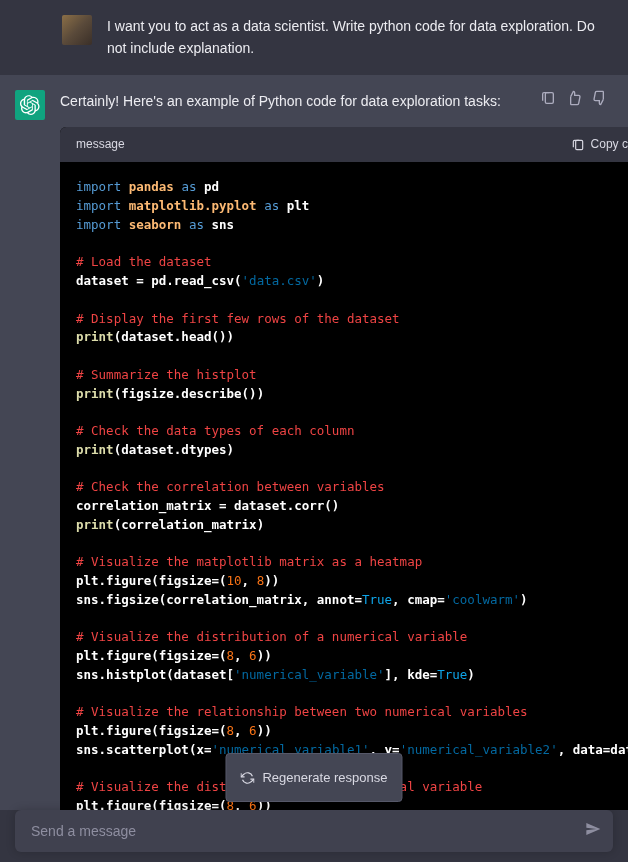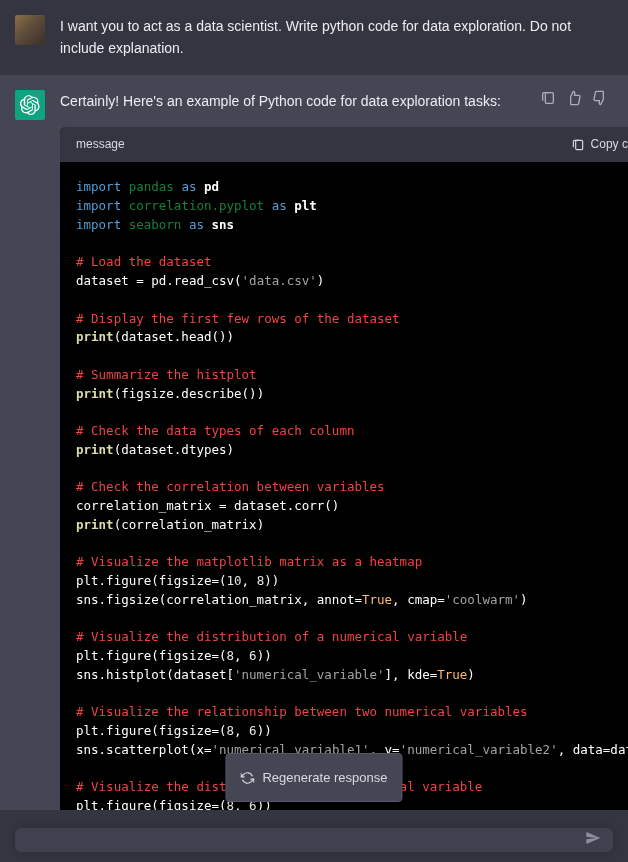--- a/index.html
+++ b/index.html
@@ -16,20 +16,21 @@
       height: 810px;
       overflow: hidden;
     }
     .message {
       display: flex;
       padding: 15px 15px;
       gap: 15px;
     }
     .message.user {
       background: #343541;
+      margin-left: 47px;
     }
     .message.assistant {
       background: #444654;
       position: relative;
     }
     .avatar {
       width: 30px;
       height: 30px;
       flex-shrink: 0;
       border-radius: 2px;
@@ -94,28 +95,28 @@
     }
     .code-body {
       padding: 16px;
       font-family: "Consolas", "Monaco", monospace;
       font-size: 12.5px;
       line-height: 1.5;
       white-space: pre;
       overflow: hidden;
     }
     .kw { color: #569cd6; }
-    .mod { color: #15803d; font-weight: normal; }
+    .mod { color: #fdba74; font-weight: bold; }
     .as { color: #569cd6; }
     .alias { color: #ffffff; font-weight: bold; }
     .comment { color: #ef4444; }
-    .var { color: #ffffff; font-weight: normal; }
-    .str { color: #a3a3a3; }
-    .num { color: #e5e5e5; }
-    .bool { color: #fdba74; }
+    .var { color: #ffffff; font-weight: bold; }
+    .str { color: #0369a1; }
+    .num { color: #f97316; }
+    .bool { color: #0ea5e9; }
     .print { color: #dcdcaa; font-weight: bold; text-align: right; }
     .regenerate-container {
       position: absolute;
       bottom: 60px;
       left: 50%;
       transform: translateX(-50%);
       z-index: 10;
     }
     .regenerate-btn {
       background: #444654;
@@ -191,21 +192,21 @@
           <span>message</span>
           <div class="copy-code">
             <svg viewBox="0 0 24 24" fill="none" stroke="currentColor" stroke-width="2">
                 <rect x="8" y="4" width="12" height="16" rx="2"></rect>
                 <path d="M4 16V6a2 2 0 012-2h8"></path>
               </svg>
             <span>Copy code</span>
           </div>
         </div>
         <div class="code-body"><span class="kw">import</span> <span class="mod">pandas</span> <span class="as">as</span> <span class="alias">pd</span>
-<span class="kw">import</span> <span class="mod">correlation.pyplot</span> <span class="as">as</span> <span class="alias">plt</span>
+<span class="kw">import</span> <span class="mod">matplotlib.pyplot</span> <span class="as">as</span> <span class="alias">plt</span>
 <span class="kw">import</span> <span class="mod">seaborn</span> <span class="as">as</span> <span class="alias">sns</span>
 
 <span class="comment"># Load the dataset</span>
 <span class="var">dataset = pd.read_csv(</span><span class="str">'data.csv'</span><span class="var">)</span>
 
 <span class="comment"># Display the first few rows of the dataset</span>
 <span class="print">print</span><span class="var">(dataset.head())</span>
 
 <span class="comment"># Summarize the histplot</span>
 <span class="print">print</span><span class="var">(figsize.describe())</span>
@@ -253,18 +254,19 @@
   <button class="regenerate-btn">
     <svg viewBox="0 0 24 24" fill="none" stroke="currentColor" stroke-width="2">
         <path d="M1 4v6h6M23 20v-6h-6"></path>
         <path d="M20.49 9A9 9 0 005.64 5.64L1 10m22 4l-4.64 4.36A9 9 0 013.51 15"></path>
       </svg>
     <span>Regenerate response</span>
   </button>
 </div>
 
 <div class="input-area">
+  <input type="text" placeholder="Send a message" style="">
   <div class="send-btn">
     <svg viewBox="0 0 24 24" fill="currentColor">
         <path d="M2 21l21-9L2 3v7l15 2-15 2v7z"></path>
       </svg>
   </div>
 </div>
 
 </body></html>

